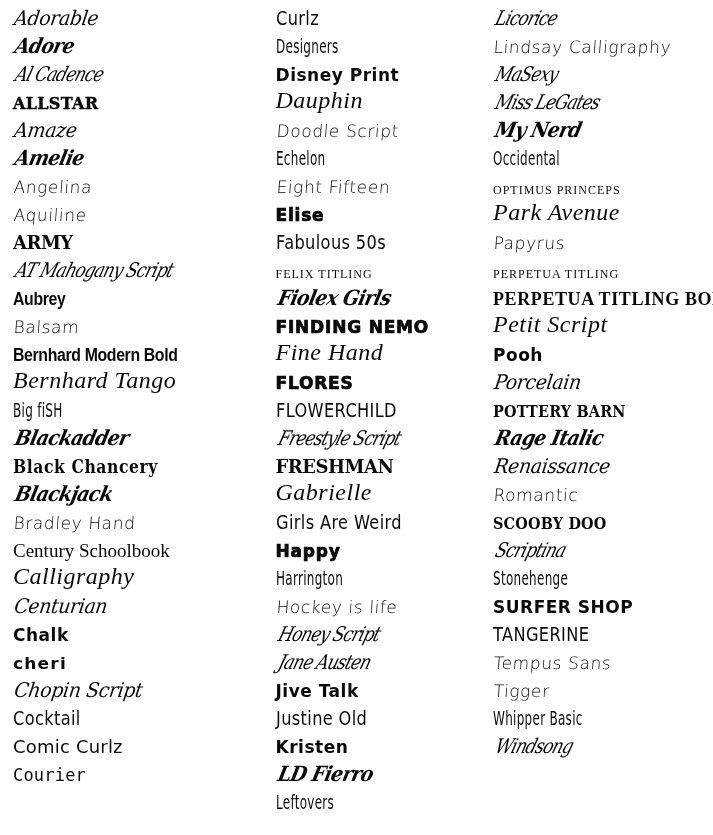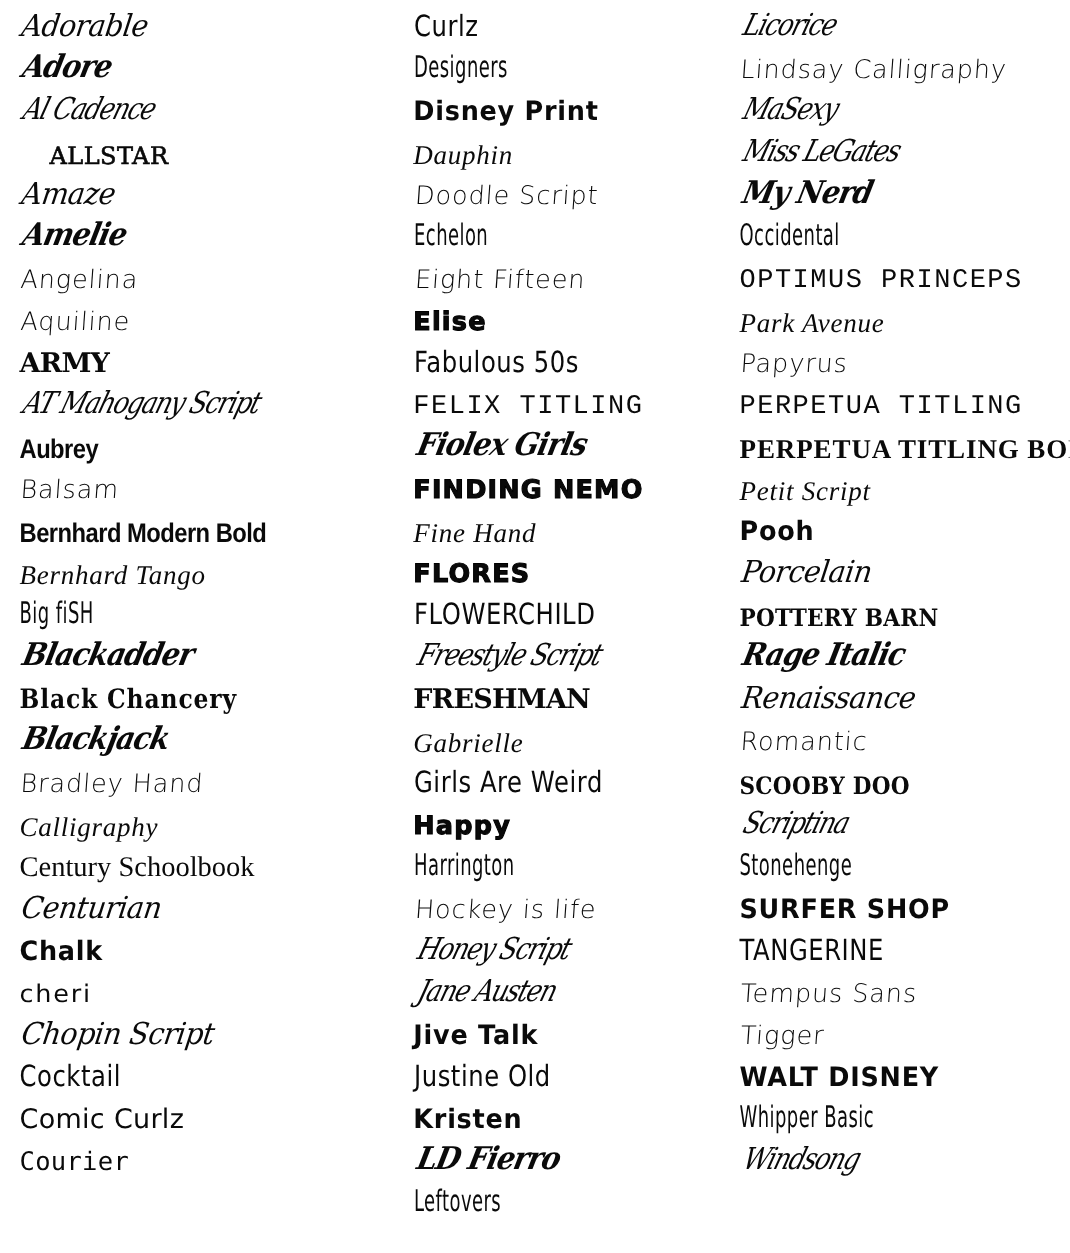--- a/index.html
+++ b/index.html
@@ -87,37 +87,36 @@
   .s-poster {
     font-family: "Liberation Sans", sans-serif;
     font-weight: bold;
     font-size: 18px;
     letter-spacing: -0.4px;
     transform: scaleX(0.88);
   }
   
   .s-western {
     font-family: "DejaVu Serif", serif;
-    font-weight: normal;
+    font-weight: bold;
     font-size: 16px;
     letter-spacing: 0.3px;
     text-transform: uppercase;
-    margin-left: 20px;
     -webkit-text-stroke: 0.4px #000;
   }
   
   .s-sans {
     font-family: "DejaVu Sans", sans-serif;
     font-size: 18px;
     letter-spacing: 0.2px;
   }
   
   .s-titling {
-    font-family: Liberation Mono, monospace;
-    font-size: 18px;
+    font-family: Liberation Serif, serif;
+    font-size: 12px;
     letter-spacing: 1px;
     text-transform: uppercase;
     margin-top: 44px;
   }
   .s-titling-bold {
     font-family: "Liberation Serif", serif;
     font-weight: bold;
     font-size: 18px;
     letter-spacing: 0.6px;
     text-transform: uppercase;
@@ -153,21 +152,21 @@
     font-family: "DejaVu Serif", serif;
     font-weight: bold;
     font-size: 17px;
     letter-spacing: 0.6px;
     transform: scaleX(0.92) scaleY(1.05);
   }
   
   .s-thinitalic {
     font-family: "Liberation Serif", serif;
     font-style: italic;
-    font-size: 18px;
+    font-size: 24px;
     letter-spacing: 0.5px;
   }
   
   .s-smallcaps {
     font-family: "DejaVu Serif", serif;
     font-weight: bold;
     font-size: 16px;
     letter-spacing: 0.2px;
     transform: scaleX(0.9);
   }
@@ -191,21 +190,21 @@
     font-family: "DejaVu Serif", serif;
     font-style: italic;
     font-weight: bold;
     font-size: 19px;
     letter-spacing: -0.8px;
     transform: skewX(-12deg) scaleY(1.1);
   }
   
   .s-crayon {
     font-family: "DejaVu Sans", sans-serif;
-    font-weight: normal;
+    font-weight: bold;
     font-size: 17px;
     letter-spacing: 1.2px;
     transform: scaleY(0.95);
   }
 </style>
 </head>
 <body>
 
 <div id="sheet">
   <div class="column col-1">
@@ -260,24 +259,24 @@
       <div class="specimen">
         <span class="glyphs s-blackletter">Black Chancery</span>
       </div>
       <div class="specimen">
         <span class="glyphs s-swash">Blackjack</span>
       </div>
       <div class="specimen">
         <span class="glyphs s-hand">Bradley Hand</span>
       </div>
       <div class="specimen">
+        <span class="glyphs s-serif">Century Schoolbook</span>
+      </div>
+      <div class="specimen">
         <span class="glyphs s-thinitalic">Calligraphy</span>
-      </div>
-      <div class="specimen">
-        <span class="glyphs s-serif">Century Schoolbook</span>
       </div>
       <div class="specimen">
         <span class="glyphs s-script">Centurian</span>
       </div>
       <div class="specimen">
         <span class="glyphs s-marker">Chalk</span>
       </div>
       <div class="specimen">
         <span class="glyphs s-crayon">cheri</span>
       </div>
@@ -451,23 +450,20 @@
         <span class="glyphs s-marker">SURFER SHOP</span>
       </div>
       <div class="specimen">
         <span class="glyphs s-whimsy">TANGERINE</span>
       </div>
       <div class="specimen">
         <span class="glyphs s-hand">Tempus Sans</span>
       </div>
       <div class="specimen">
         <span class="glyphs s-hand">Tigger</span>
-      </div>
-      <div class="specimen">
-        <span class="glyphs s-marker">WALT DISNEY</span>
       </div>
       <div class="specimen">
         <span class="glyphs s-narrow">Whipper Basic</span>
       </div>
       <div class="specimen">
         <span class="glyphs s-signature">Windsong</span>
       </div>
     </div>
 </div>
 

